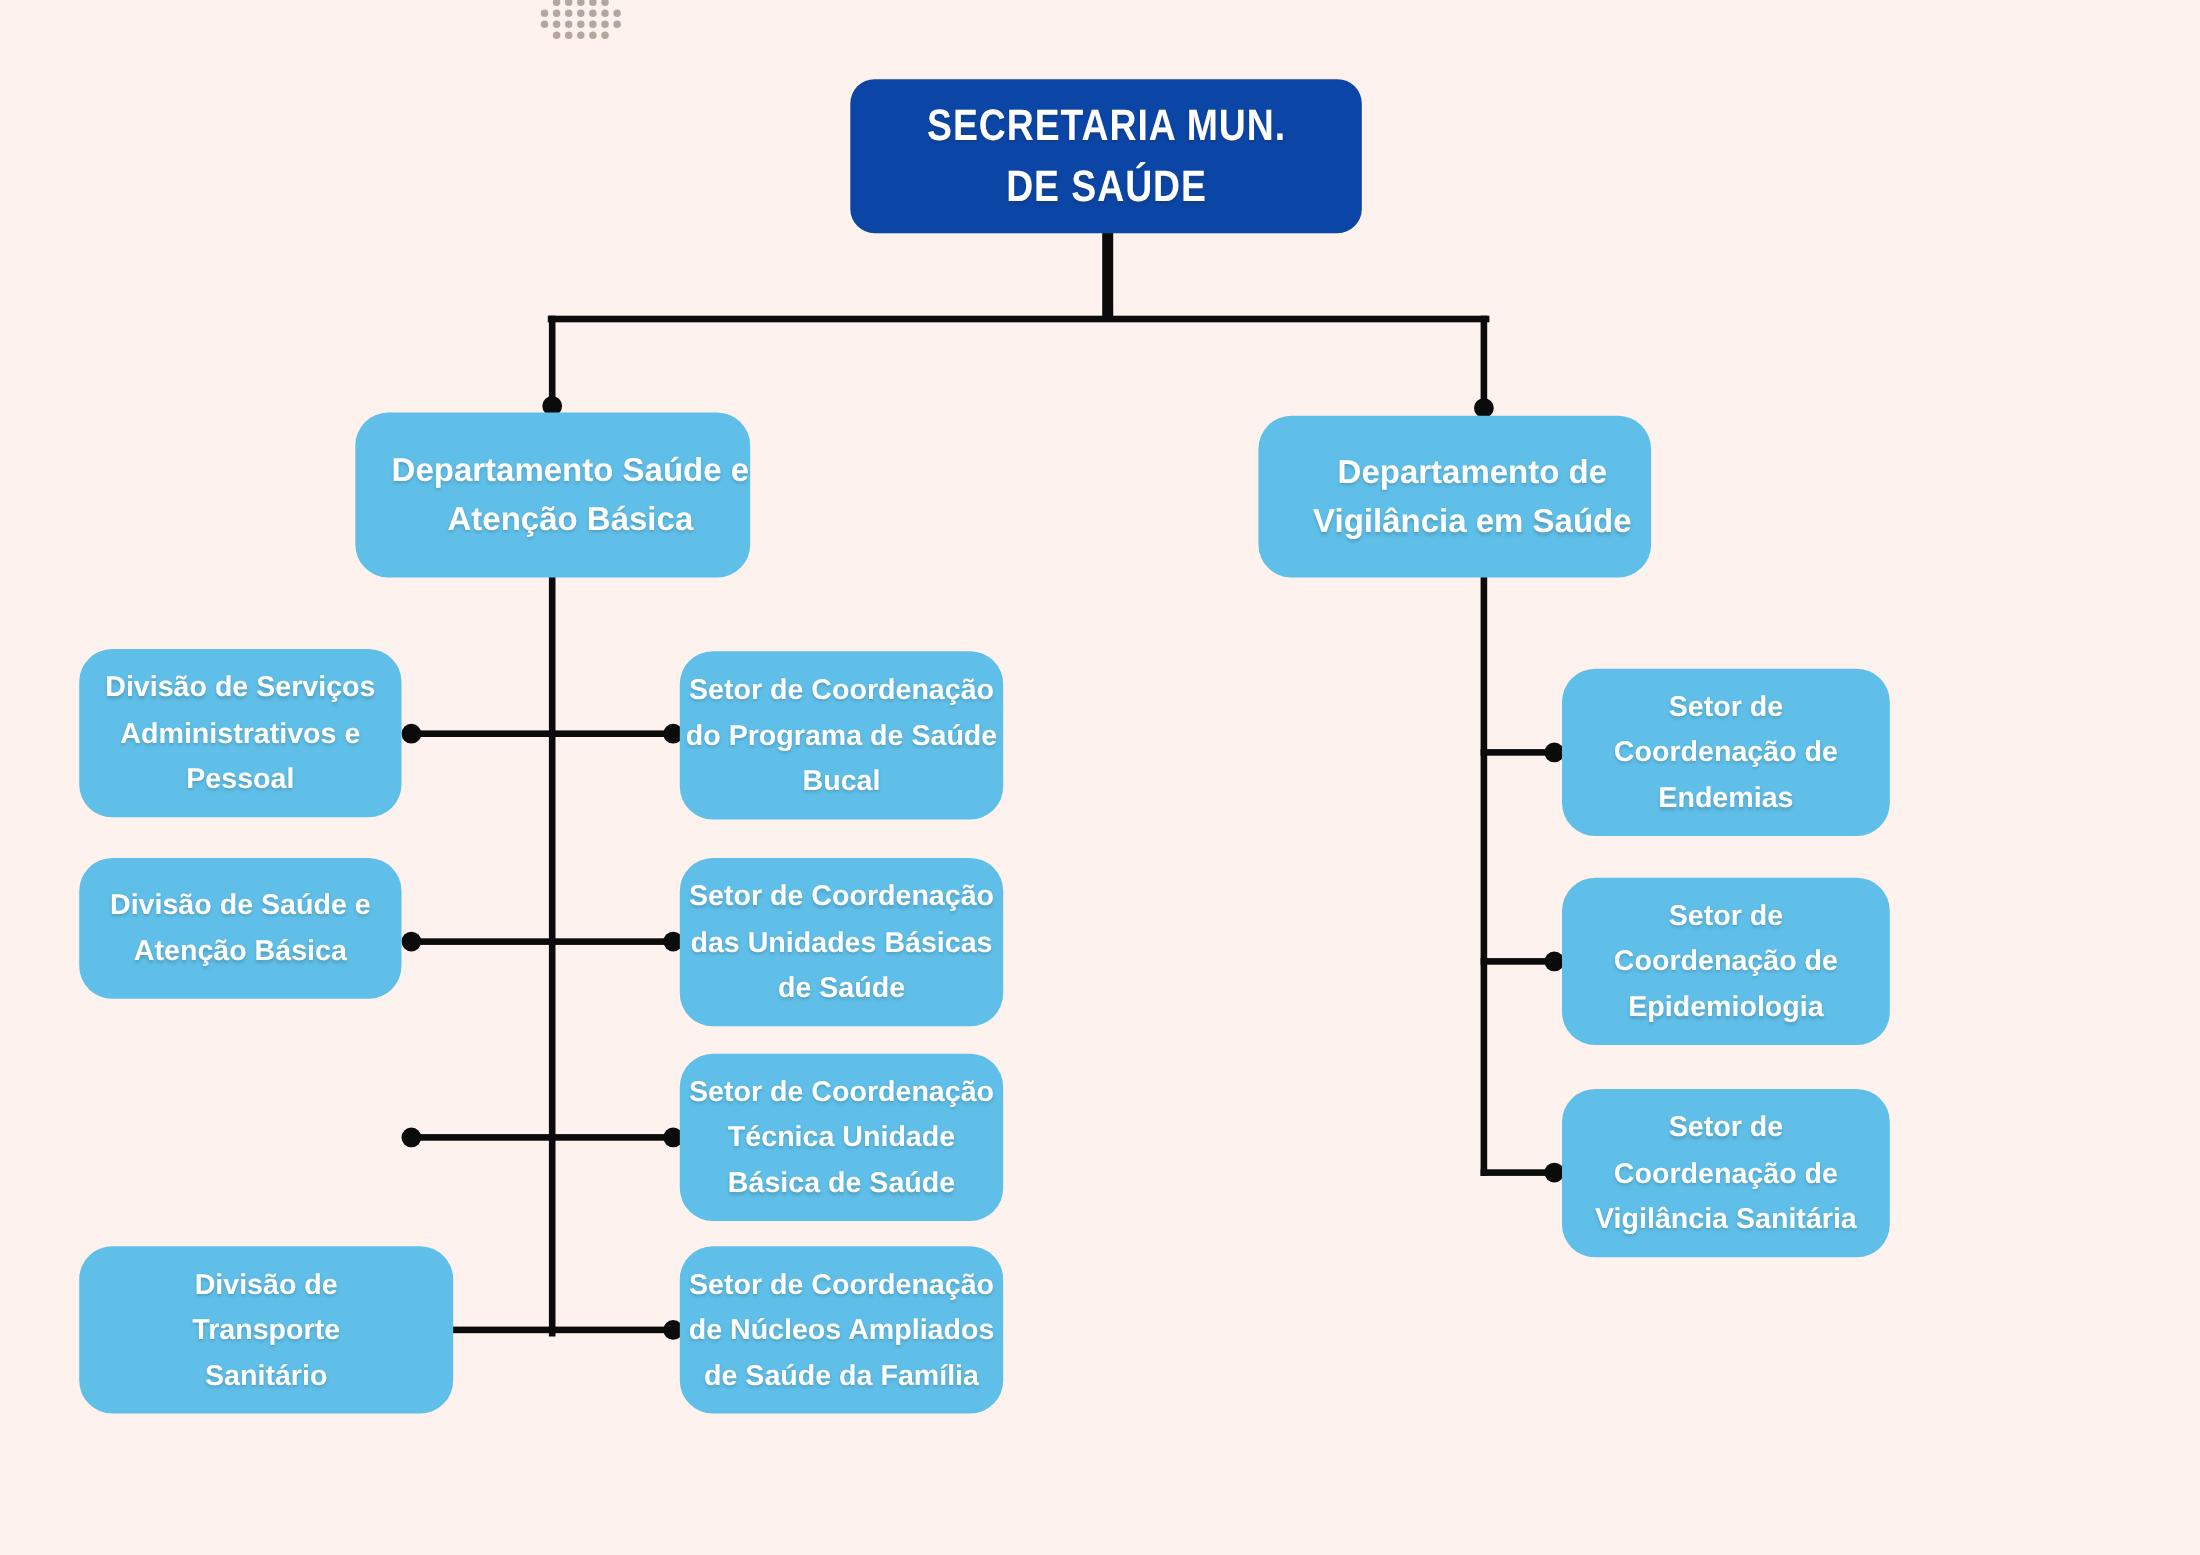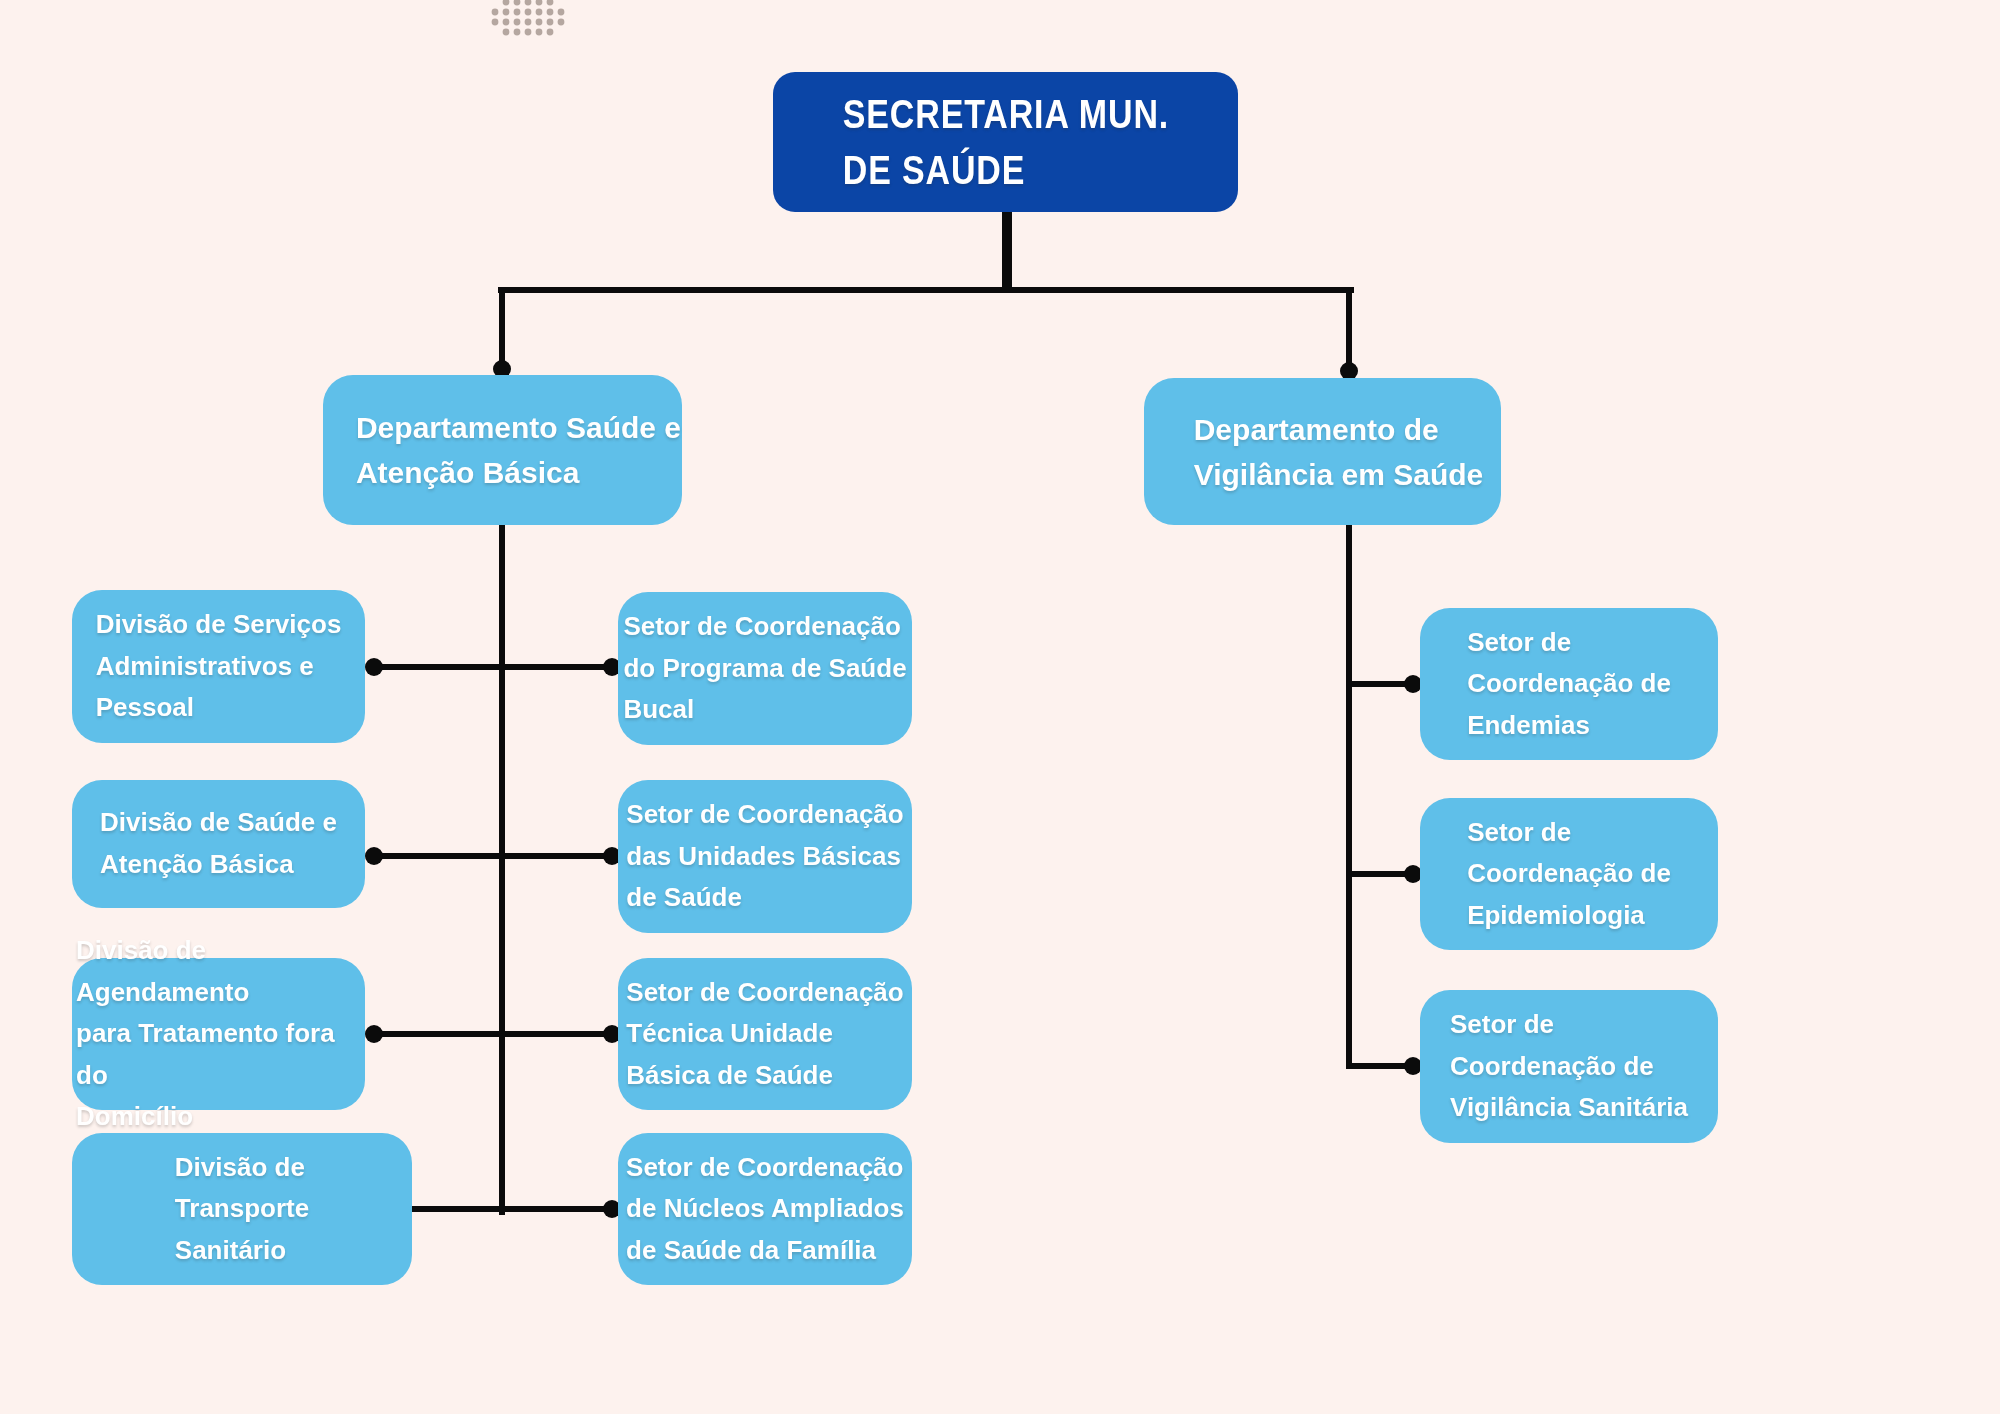--- a/index.html
+++ b/index.html
@@ -6,20 +6,21 @@
   #canvas{
     position:relative;
     width:2000px;height:1414px;
     background:#fdf2ee;
     overflow:hidden;
     font-family:"Liberation Sans", sans-serif;
   }
   .node{
     position:absolute;
     display:flex;align-items:center;justify-content:center;
+    text-align:center;
     color:#ffffff;
     font-weight:bold;
     box-sizing:border-box;
   }
   .node-label{
     white-space:pre-line;
     text-shadow:0 2px 3px rgba(40,40,40,0.22);
   }
   .root-node{
     background:#0b45a6;
@@ -135,25 +136,20 @@
 
   <div class="node leaf-node" style="left:72px;top:590px;width:293px;height:153px">
     <span class="node-label">Divisão de Serviços
 Administrativos e
 Pessoal</span>
   </div>
   <div class="node leaf-node" style="left:72px;top:780px;width:293px;height:128px">
     <span class="node-label">Divisão de Saúde e
 Atenção Básica</span>
   </div>
-  <div class="node leaf-node" style="left:72px;top:958px;width:293px;height:152px">
-    <span class="node-label">Divisão de Agendamento
-para Tratamento fora do
-Domicílio</span>
-  </div>
   <div class="node leaf-node" style="left:72px;top:1133px;width:340px;height:152px">
     <span class="node-label">Divisão de
 Transporte
 Sanitário</span>
   </div>
 
   <div class="node leaf-node" style="left:618px;top:592px;width:294px;height:153px">
     <span class="node-label">Setor de Coordenação
 do Programa de Saúde
 Bucal</span>

